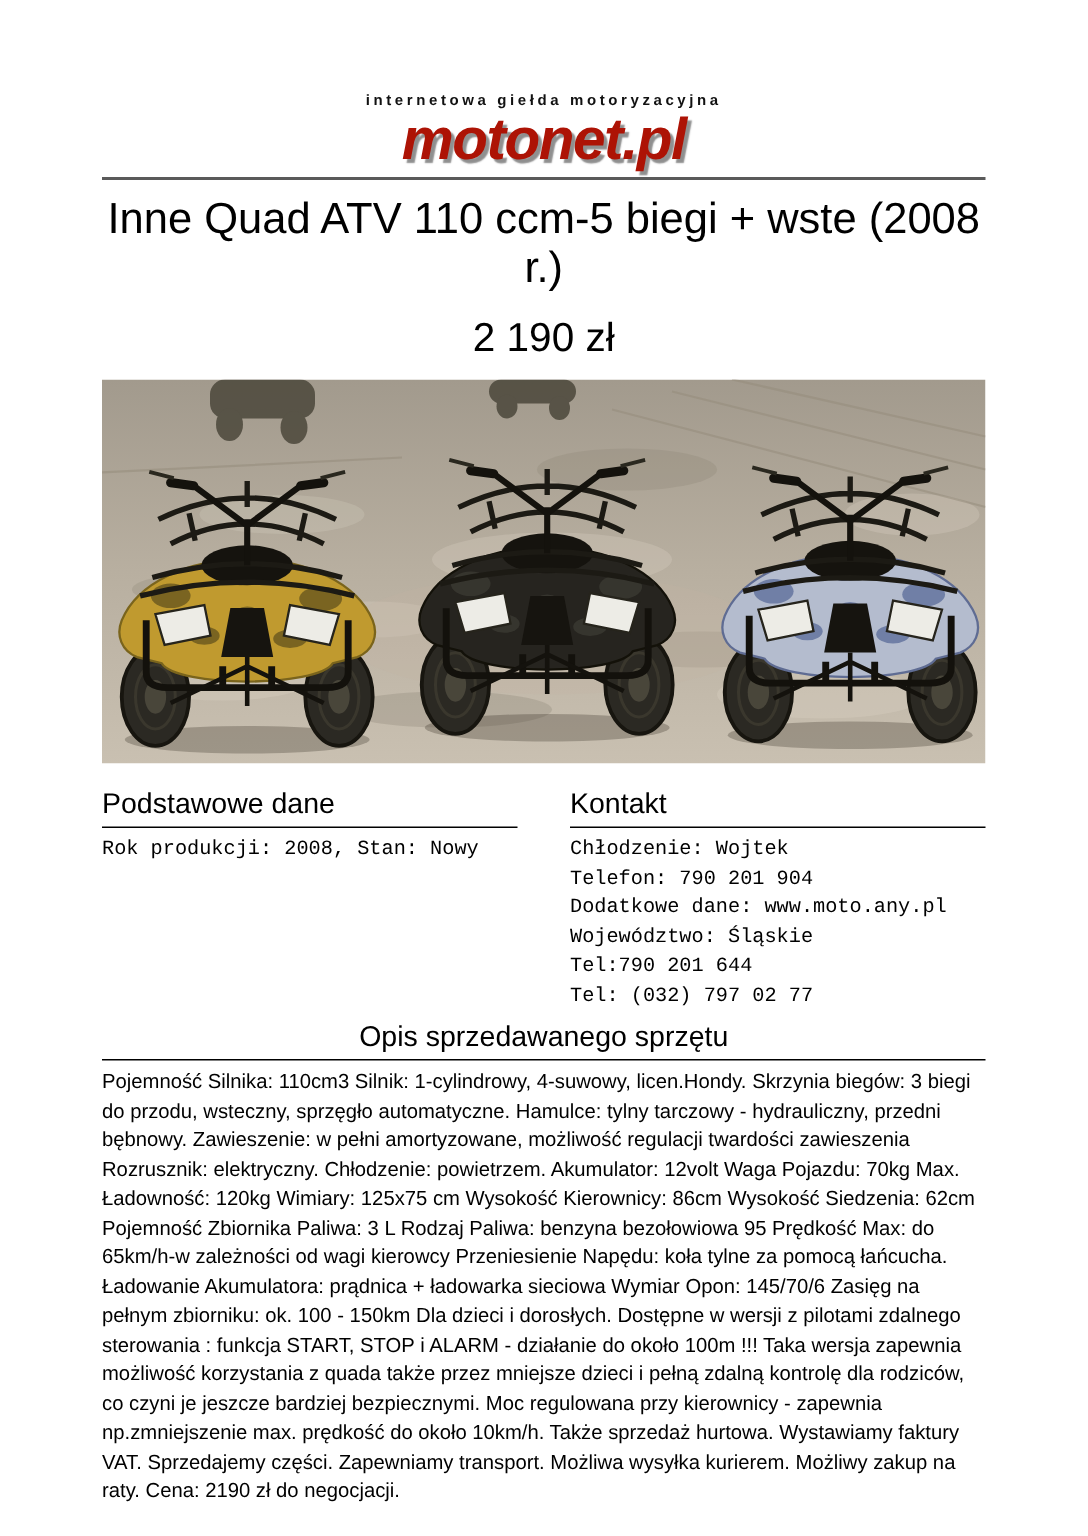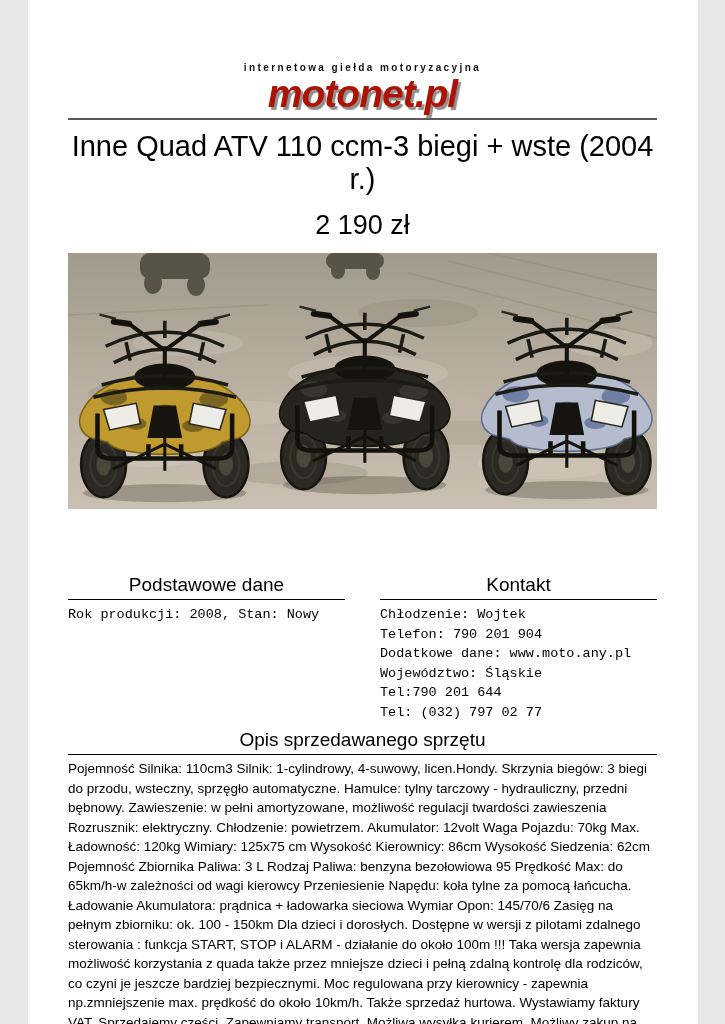--- a/index.html
+++ b/index.html
@@ -1,19 +1,19 @@
 <!DOCTYPE html>
 <html><head>
 <meta charset="utf-8">
 <style>
   html,body{margin:0;padding:0;}
   body{background:#e8e8e8;}
   .page{
     position:relative;
-    width:670px;height:1024px;
+    width:725px;height:1024px;
     margin:0 auto;
     background:#ffffff;
     font-family:"Liberation Sans", sans-serif;
     color:#000;
     overflow:hidden;
   }
   .content{width:589px;margin:0 auto;}
 
   
   .header{padding-top:62px;text-align:center;}
@@ -44,21 +44,21 @@
   
   .photo-wrap{margin-top:13px;}
   .photo-svg{display:block;width:589px;height:256px;}
   #quad .q-body{fill:var(--body,#888);stroke:var(--accent,#555);stroke-width:1.5;}
   #quad .q-patch{fill:var(--patch,transparent);opacity:.85;}
 
   
   .columns{display:flex;margin-top:17px;}
   .col{width:277px;}
   .col-left{margin-right:35px;}
-  .col-heading{font-size:19px;text-align:center;line-height:22px;margin-top:48px;}
+  .col-heading{font-size:19px;text-align:left;line-height:22px;}
   .col-rule{border:none;border-top:1px solid #000;margin:3px 0 0 0;}
   .col-rows{margin-top:5px;font-size:13.5px;line-height:19.5px;font-family:Liberation Mono, monospace;}
 
   
   .desc{margin-top:7px;}
   .desc-heading{font-size:19px;text-align:center;line-height:22px;}
   .desc-rule{border:none;border-top:1px solid #000;margin:3px 0 0 0;}
   .desc-text{margin-top:4px;font-size:13.5px;line-height:19.5px;}
 </style>
 </head>
@@ -66,21 +66,21 @@
 
 <div class="page">
   <div class="content">
 
     <div class="header">
       <div class="tagline">internetowa giełda motoryzacyjna</div>
       <div class="logo" style="color: rgb(173, 19, 5); font-style: italic;">motonet.pl</div>
       <hr class="header-rule">
     </div>
 
-    <div class="listing-title">Inne Quad ATV 110 ccm-3 biegi + wste (2004 r.)</div>
+    <div class="listing-title">Inne Quad ATV 110 ccm-5 biegi + wste (2008 r.)</div>
     <div class="listing-price">2 190 zł</div>
 
     <div class="photo-wrap">
       <svg class="photo-svg" viewBox="0 0 589 256" xmlns="http://www.w3.org/2000/svg">
         <defs>
           <linearGradient id="ground" x1="0" y1="0" x2="0" y2="1">
             <stop offset="0" stop-color="#a29a8d"></stop>
             <stop offset="0.5" stop-color="#b8afa0"></stop>
             <stop offset="1" stop-color="#c9c0b1"></stop>
           </linearGradient>

